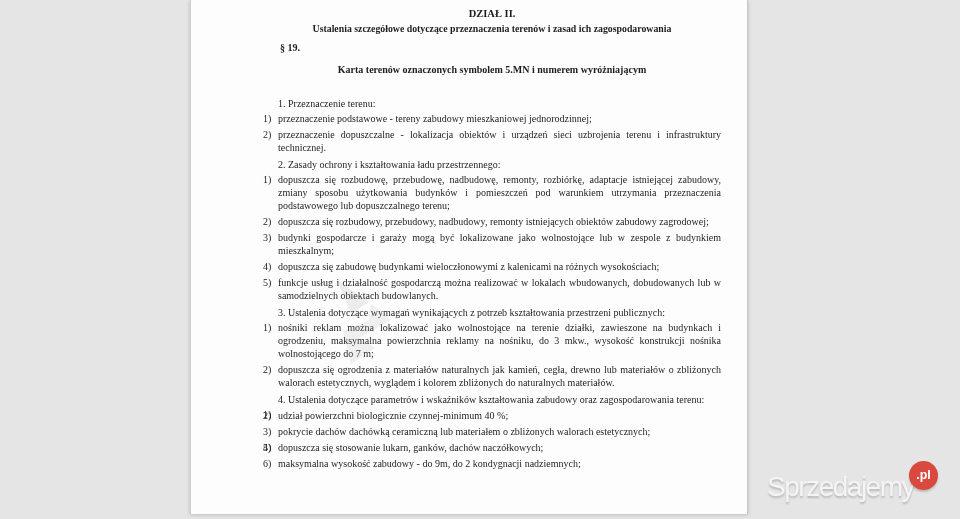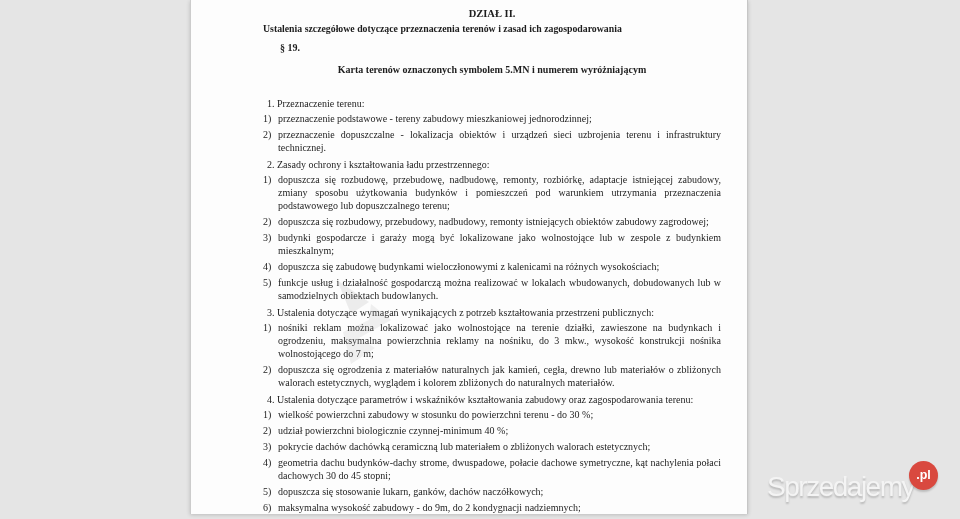--- a/index.html
+++ b/index.html
@@ -15,25 +15,25 @@
     border-left:1px solid #cccccc; border-right:1px solid #c6c6c6;
     box-shadow:0 1px 4px rgba(0,0,0,0.18);
   }
   .paper-inner {
     position:relative; width:100%; height:100%;
     padding:5px 26px 4px 72px;
     color:#1d1d1d;
     font-size:10px; line-height:13px;
   }
   .doc-title   { text-align:center; font-weight:bold; font-size:10.5px; margin-top:2px; }
-  .doc-sub     { font-weight:bold; font-size:9.8px; margin-top:2px; }
+  .doc-sub     { text-align:center; font-weight:bold; font-size:9.8px; margin-top:2px; }
   .doc-par     { font-weight:bold; margin-top:6px; margin-left:17px; }
   .doc-card    { text-align:center; font-weight:bold; font-size:10px; margin-top:9px; }
   .doc-body    { margin-top:21px; }
-  .sec-heading { margin-left:4px; margin-top:4px; margin-bottom:2px; }
+  .sec-heading { margin-left:15px; margin-top:4px; margin-bottom:2px; }
   .item        { position:relative; padding-left:15px; text-align:justify; margin-bottom:3px; }
   .item .num   { position:absolute; left:0; top:0; }
 
   
   .wm-mark {
     position:absolute; left:138px; top:280px; width:70px; height:84px;
     opacity:0.16; pointer-events:none;
   }
 
   
@@ -73,24 +73,24 @@
         <div class="sec-heading">2. Zasady ochrony i kształtowania ładu przestrzennego:</div>
         <div class="item"><span class="num">1)</span><span>dopuszcza się rozbudowę, przebudowę, nadbudowę, remonty, rozbiórkę, adaptacje istniejącej zabudowy, zmiany sposobu użytkowania budynków i pomieszczeń pod warunkiem utrzymania przeznaczenia podstawowego lub dopuszczalnego terenu;</span></div>
         <div class="item"><span class="num">2)</span><span>dopuszcza się rozbudowy, przebudowy, nadbudowy, remonty istniejących obiektów zabudowy zagrodowej;</span></div>
         <div class="item"><span class="num">3)</span><span>budynki gospodarcze i garaży mogą być lokalizowane jako wolnostojące lub w zespole z budynkiem mieszkalnym;</span></div>
         <div class="item"><span class="num">4)</span><span>dopuszcza się zabudowę budynkami wieloczłonowymi z kalenicami na różnych wysokościach;</span></div>
         <div class="item"><span class="num">5)</span><span>funkcje usług i działalność gospodarczą można realizować w lokalach wbudowanych, dobudowanych lub w samodzielnych obiektach budowlanych.</span></div>
         <div class="sec-heading">3. Ustalenia dotyczące wymagań wynikających z potrzeb kształtowania przestrzeni publicznych:</div>
         <div class="item"><span class="num">1)</span><span>nośniki reklam można lokalizować jako wolnostojące na terenie działki, zawieszone na budynkach i ogrodzeniu, maksymalna powierzchnia reklamy na nośniku, do 3 mkw., wysokość konstrukcji nośnika wolnostojącego do 7 m;</span></div>
         <div class="item"><span class="num">2)</span><span>dopuszcza się ogrodzenia z materiałów naturalnych jak kamień, cegła, drewno lub materiałów o zbliżonych walorach estetycznych, wyglądem i kolorem zbliżonych do naturalnych materiałów.</span></div>
         <div class="sec-heading">4. Ustalenia dotyczące parametrów i wskaźników kształtowania zabudowy oraz zagospodarowania terenu:</div>
-        <div class="item"><span class="num">1)</span><span>wielkość powierzchni zabudowy w stosunku do powierzchni terenu - do 30 %;</span></div>
+        <div class="item"><span class="num">1)</span></div>
         <div class="item"><span class="num">2)</span><span>udział powierzchni biologicznie czynnej-minimum 40 %;</span></div>
         <div class="item"><span class="num">3)</span><span>pokrycie dachów dachówką ceramiczną lub materiałem o zbliżonych walorach estetycznych;</span></div>
-        <div class="item"><span class="num">4)</span><span>geometria dachu budynków-dachy strome, dwuspadowe, połacie dachowe symetryczne, kąt nachylenia połaci dachowych 30 do 45 stopni;</span></div>
+        <div class="item"><span class="num">4)</span></div>
         <div class="item"><span class="num">5)</span><span>dopuszcza się stosowanie lukarn, ganków, dachów naczółkowych;</span></div>
         <div class="item"><span class="num">6)</span><span>maksymalna wysokość zabudowy - do 9m, do 2 kondygnacji nadziemnych;</span></div>
       </div>
 
     <svg class="wm-mark" viewBox="0 0 70 84" xmlns="http://www.w3.org/2000/svg">
       <path d="M8 0 L40 22 L22 34 Z" fill="#9a9a9a"></path>
       <path d="M42 24 L62 40 L30 58 L46 68 L22 84 L14 52 L40 40 Z" fill="#a8a8a8"></path>
     </svg>
   </div>
 </div>

